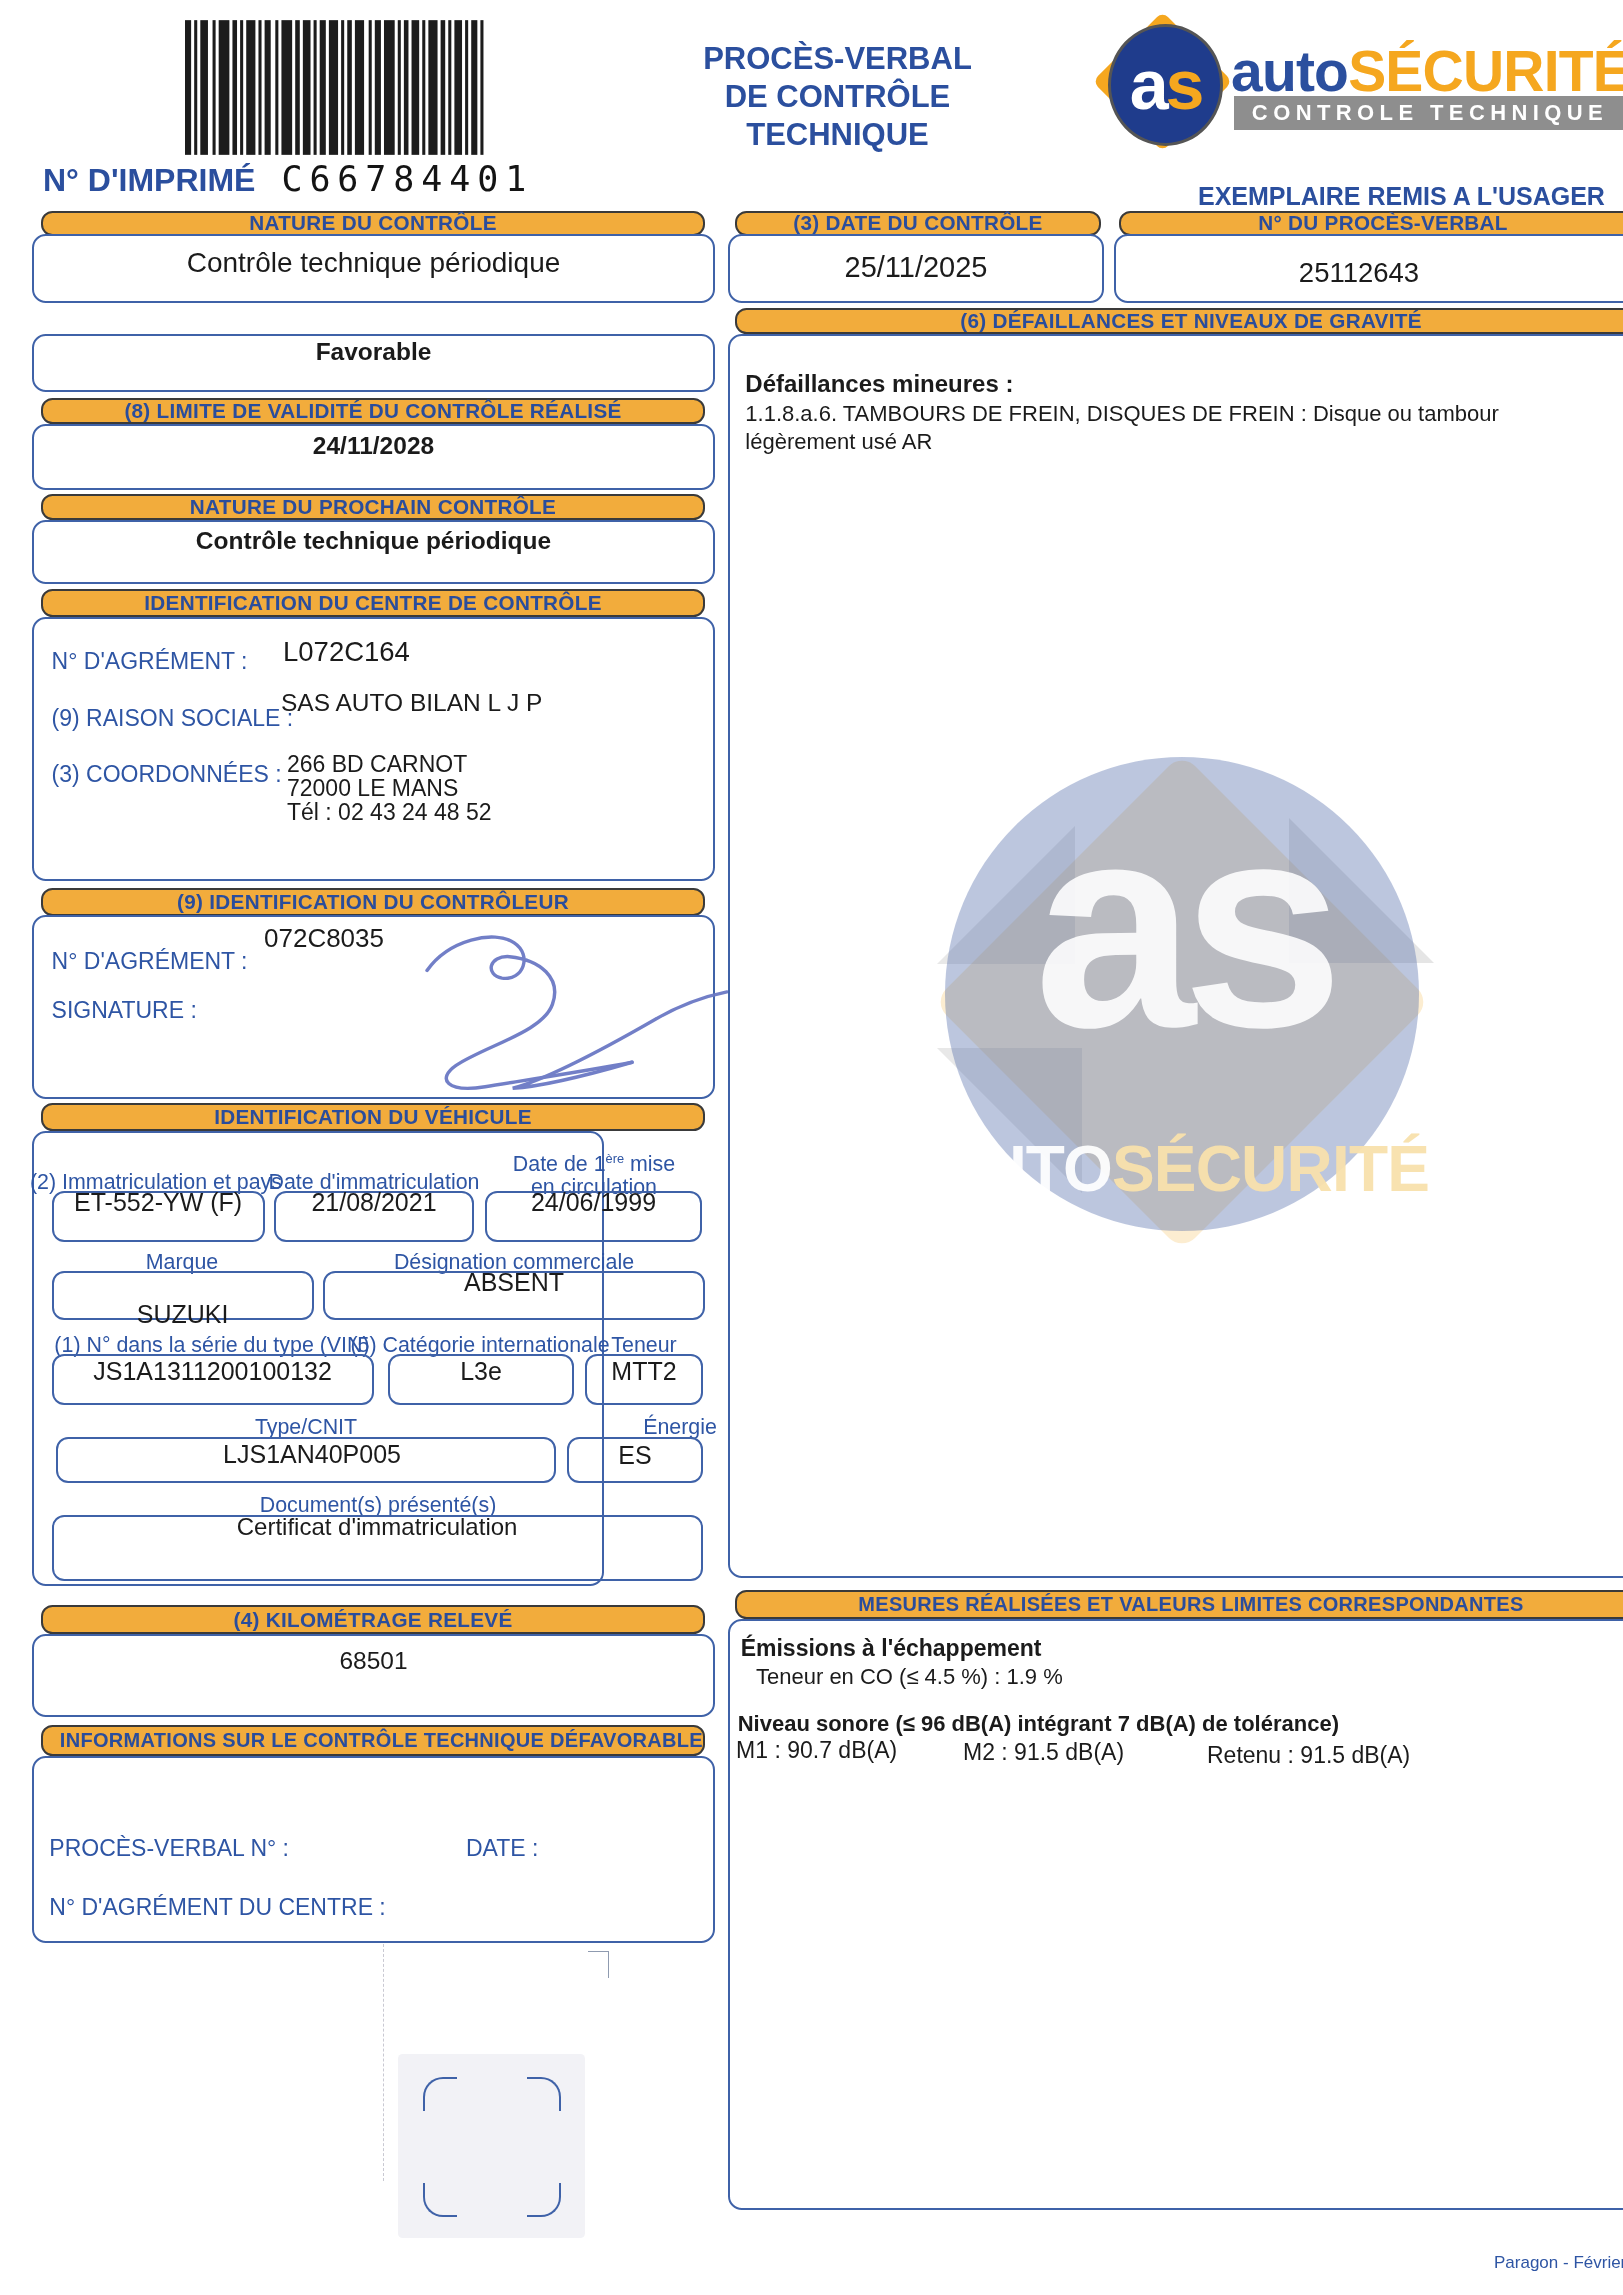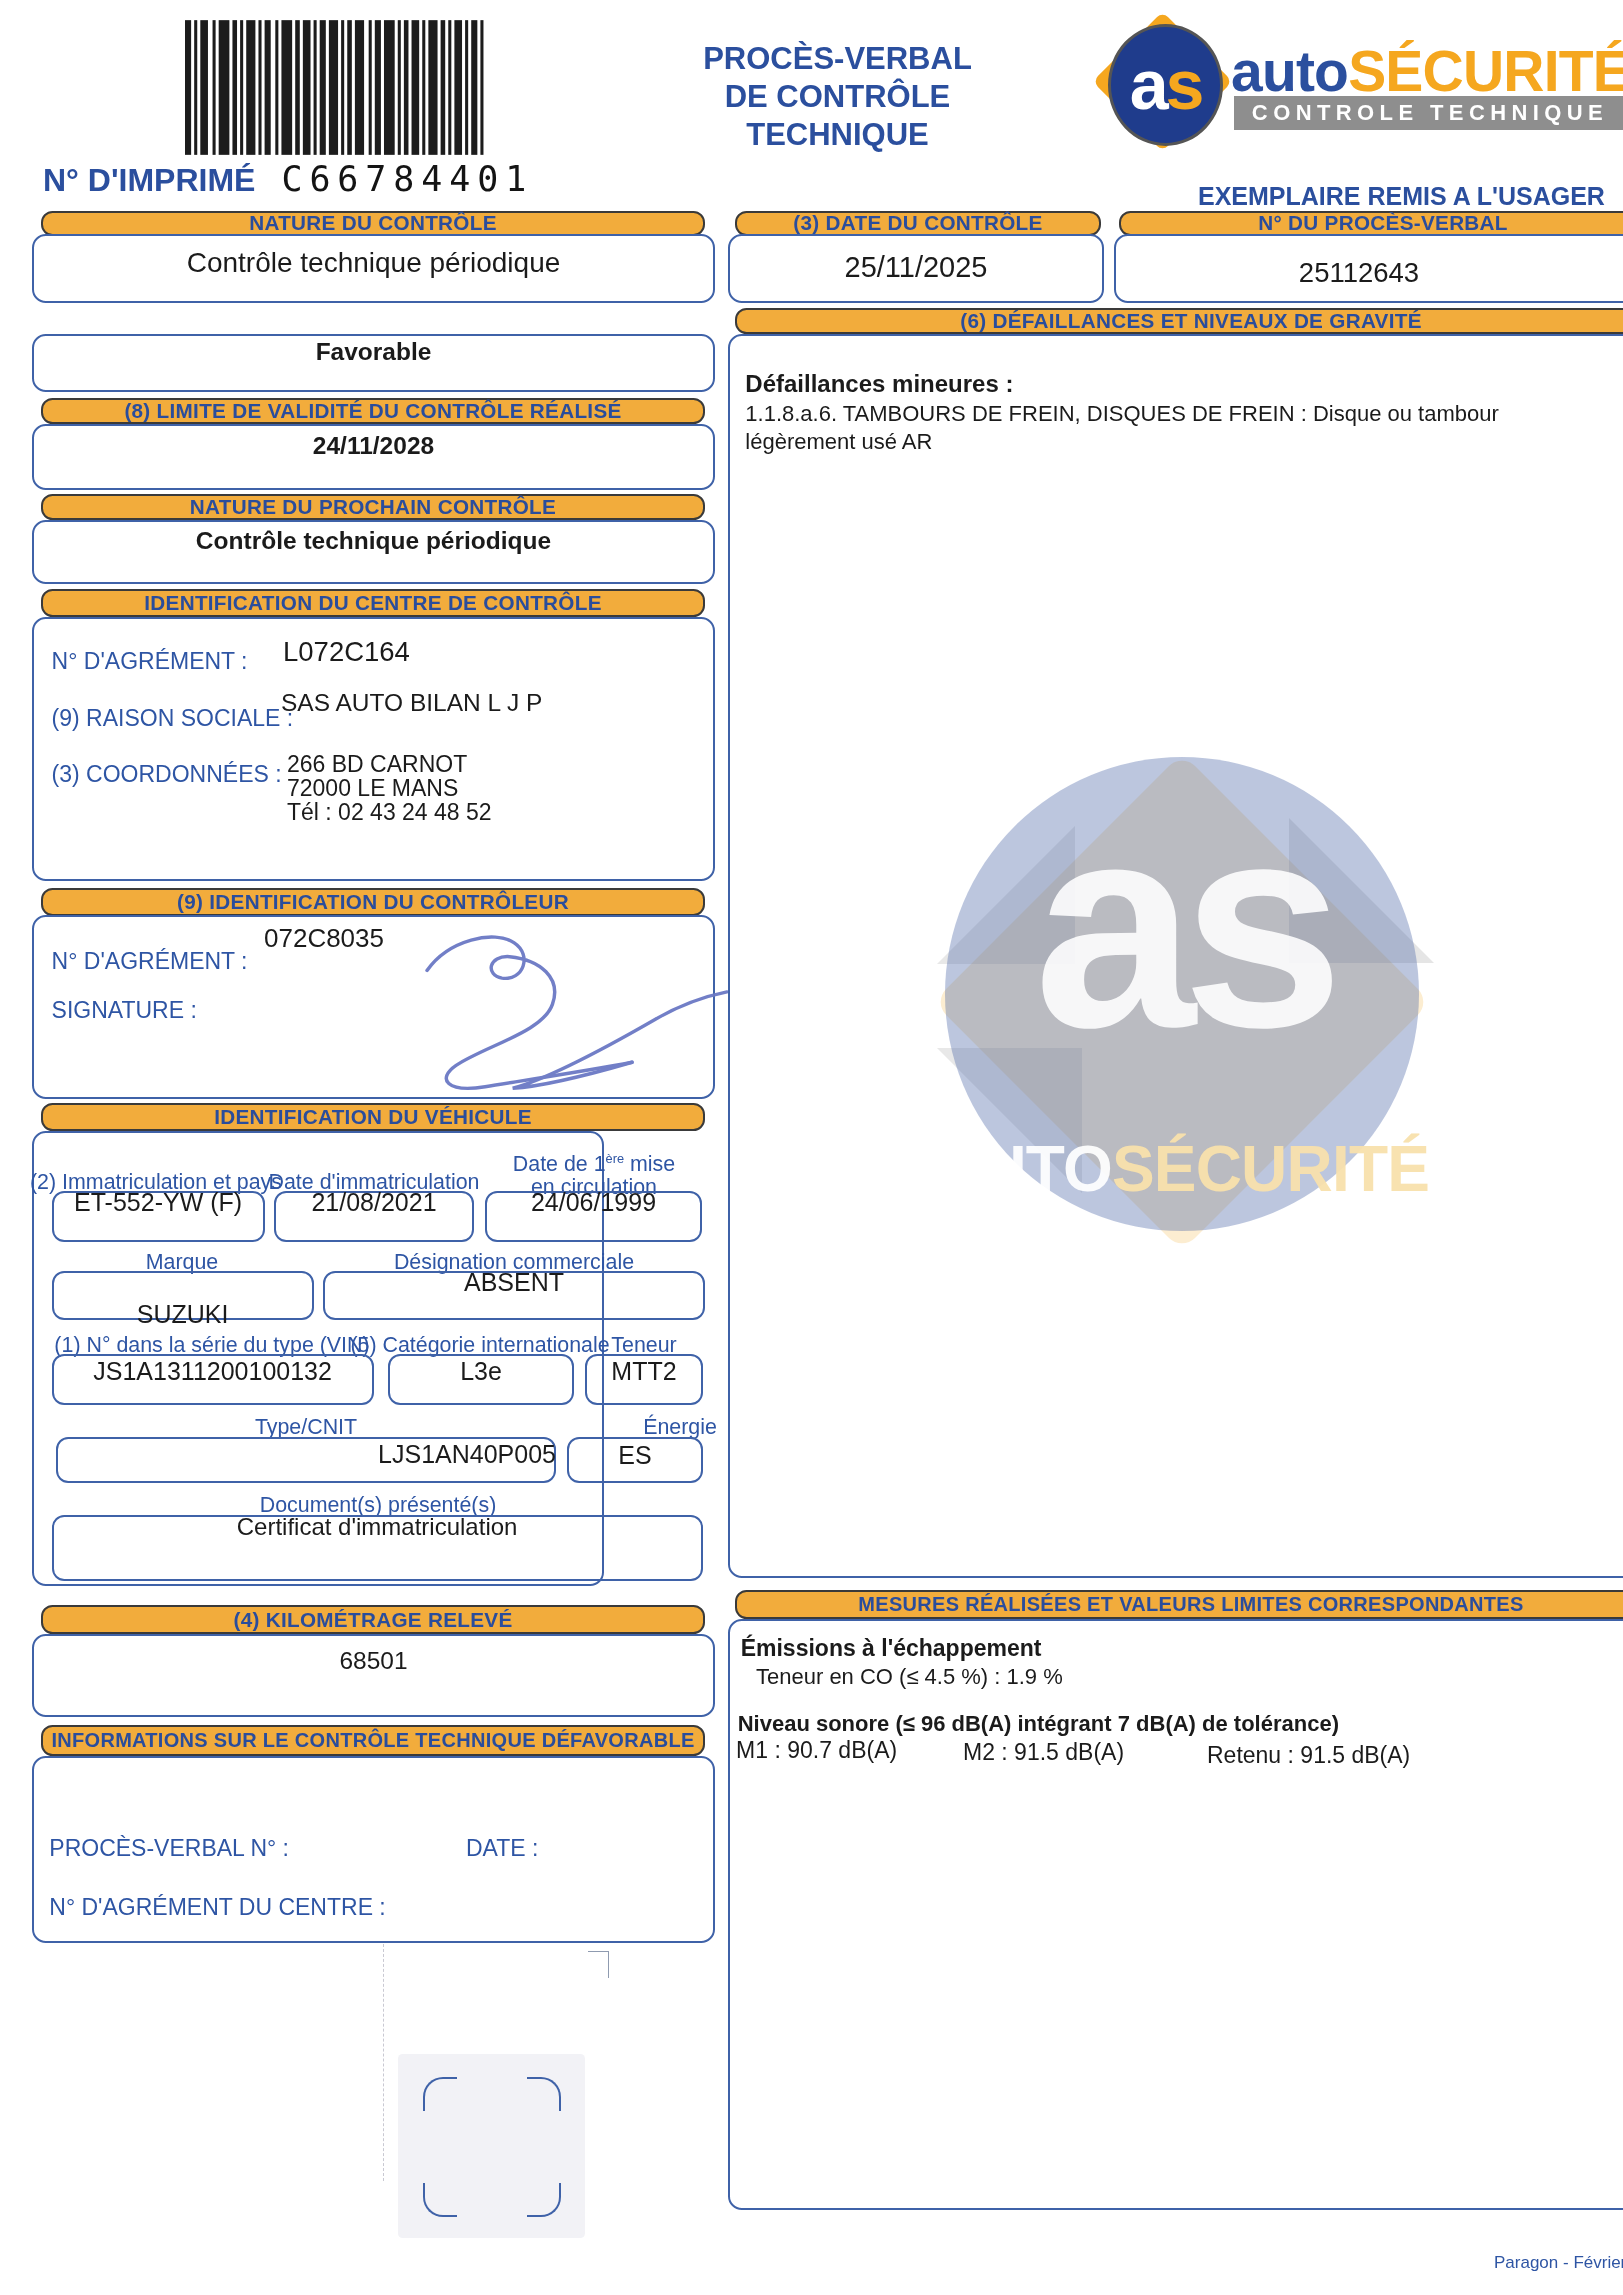--- a/index.html
+++ b/index.html
@@ -194,36 +194,36 @@
     <div class="fbox" style="left:354px; top:221px; width:186px; height:51px;"></div>
     <div class="fbox" style="left:551px; top:221px; width:118px; height:51px;"></div>
     <span class="fval" style="left:17.6px; top:224px; width:322px;">JS1A1311200100132</span>
     <span class="fval" style="left:354px; top:224px; width:186px;">L3e</span>
     <span class="fval" style="left:551px; top:224px; width:118px;">MTT2</span>
 
     <span class="flbl" style="left:272px; top:282px;">Type/CNIT</span>
     <span class="flbl" style="left:601px; top:282px;margin-left:45px;">Énergie</span>
     <div class="fbox" style="left:22px; top:304px; width:500px; height:46px;"></div>
     <div class="fbox" style="left:533px; top:304px; width:136px; height:46px;"></div>
-    <span class="fval" style="left:22px; top:307px; width:500px;text-align:right;">LJS1AN40P005</span>
+    <span class="fval" style="left:28px; top:307px; width:500px;">LJS1AN40P005</span>
     <span class="fval" style="left:533px; top:308px; width:136px;">ES</span>
 
     <span class="flbl" style="left:344px; top:360px;">Document(s) présenté(s)</span>
     <div class="fbox" style="left:17.6px; top:382px; width:651px; height:66px;"></div>
     <span class="fval" style="left:17.6px; top:380px; width:651px; font-size:24px;">Certificat d'immatriculation</span>
   </div>
 
   <div class="sec-h" style="left:41px; top:1605px; width:664px; height:29px;">
     <span>(4) KILOMÉTRAGE RELEVÉ</span>
   </div>
   <div class="sec-b" style="left:32px; top:1634px; width:683px; height:83px;">
     <div class="ctr" style="margin-top:10.7px; font-size:24.5px;">68501</div>
   </div>
 
-  <div class="sec-h" style="left:41px; top:1725px; width:664px; height:31px; font-size:20px;">
+  <div class="sec-h" style="left:41px; top:1725px; width:664px; height:31px; font-size:20px;justify-content:flex-end;">
     <span>INFORMATIONS SUR LE CONTRÔLE TECHNIQUE DÉFAVORABLE</span>
   </div>
   <div class="sec-b" style="left:32px; top:1756px; width:683px; height:187px;">
     <span class="lbl" style="left:15.3px; top:77px;">PROCÈS-VERBAL N° :</span>
     <span class="lbl" style="left:432px; top:77px;">DATE :</span>
     <span class="lbl" style="left:15.3px; top:136px;">N° D'AGRÉMENT DU CENTRE :</span>
   </div>
 
   <div class="sec-h" style="left:735px; top:211px; width:366px; height:24.5px;">
     <span>(3) DATE DU CONTRÔLE</span>

